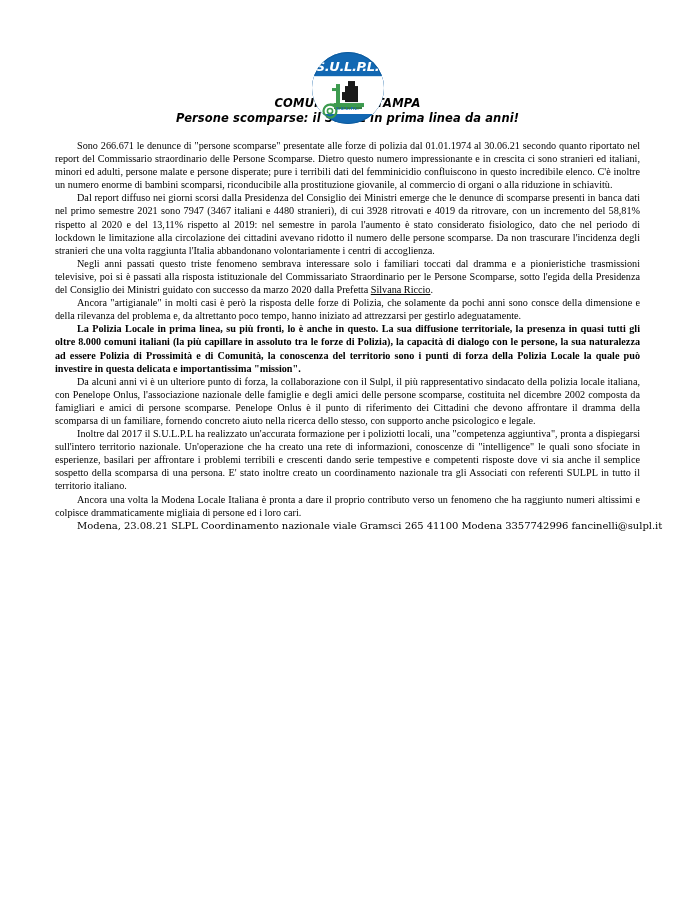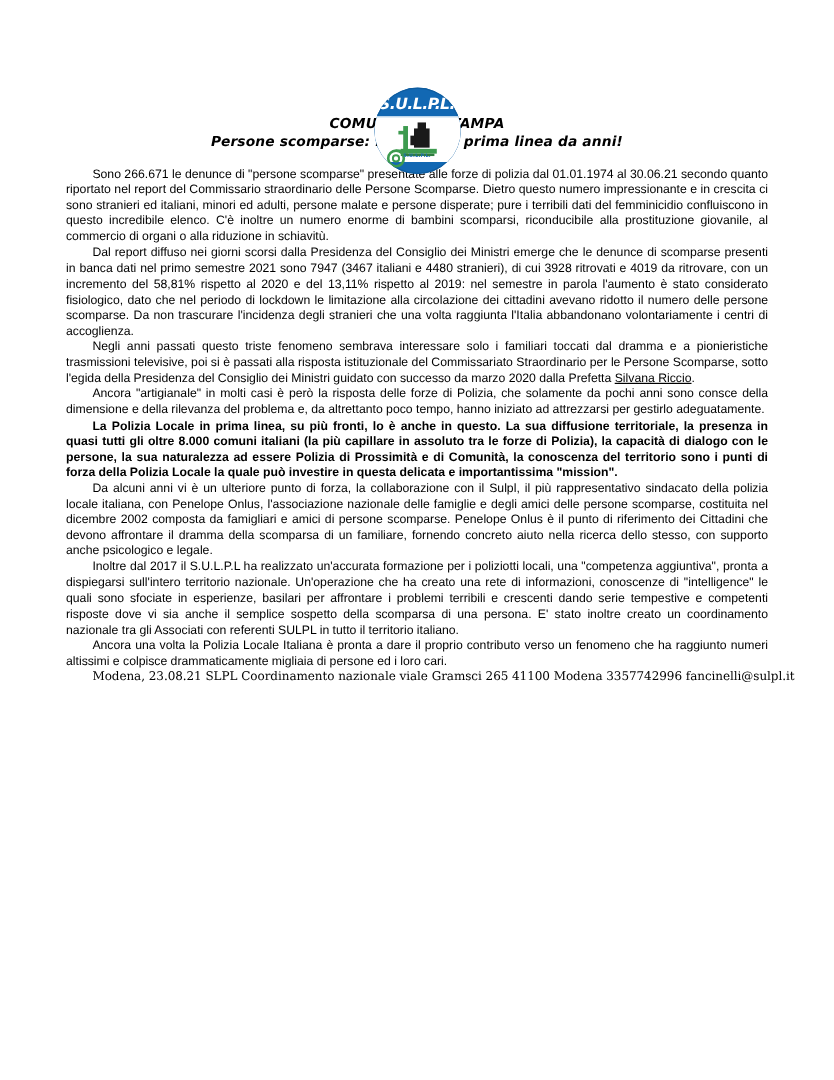--- a/index.html
+++ b/index.html
@@ -34,21 +34,20 @@
     box-sizing: border-box;
   }
   .logo {
     position: relative;
     width: 72px;
     height: 72px;
     border-radius: 50%;
     background: #1268b3;
     overflow: hidden;
     box-shadow: 0 0 0 1px #0f5c9e inset;
-    margin-top: 21px;
   }
   .logo-band {
     position: absolute;
     left: 0;
     top: 34%;
     width: 100%;
     height: 52%;
     background: #ffffff;
   }
   .logo-band-line-top {
@@ -117,21 +116,21 @@
   }
 
   
   .body-block {
     margin-top: 13px;
   }
   p.para {
     margin: 0;
     text-align: justify;
     text-justify: inter-word;
-    font-family: Liberation Sans, sans-serif;
+    font-family: Liberation Serif, serif;
     font-size: 10.2px;
     line-height: 13.1px;
     text-indent: 22px;
     hyphens: none;
   }
   p.para.bold {
     font-weight: bold;
   }
   p.para.left {
     text-align: left;
@@ -195,20 +194,20 @@
     <p class="para"><span>Negli anni passati questo triste fenomeno sembrava interessare solo i familiari toccati dal dramma e a pionieristiche trasmissioni televisive, poi si è passati alla risposta istituzionale del Commissariato Straordinario per le Persone Scomparse, sotto l'egida della Presidenza del Consiglio dei Ministri guidato con successo da marzo 2020 dalla Prefetta </span><u class="plain">Silvana Riccio</u><span>.</span></p>
 
     <p class="para">Ancora "artigianale" in molti casi è però la risposta delle forze di Polizia, che solamente da pochi anni sono consce della dimensione e della rilevanza del problema e, da altrettanto poco tempo, hanno iniziato ad attrezzarsi per gestirlo adeguatamente.</p>
 
     <p class="para bold">La Polizia Locale in prima linea, su più fronti, lo è anche in questo. La sua diffusione territoriale, la presenza in quasi tutti gli oltre 8.000 comuni italiani (la più capillare in assoluto tra le forze di Polizia), la capacità di dialogo con le persone, la sua naturalezza ad essere Polizia di Prossimità e di Comunità, la conoscenza del territorio sono i punti di forza della Polizia Locale la quale può investire in questa delicata e importantissima "mission".</p>
 
     <p class="para">Da alcuni anni vi è un ulteriore punto di forza, la collaborazione con il Sulpl, il più rappresentativo sindacato della polizia locale italiana, con Penelope Onlus, l'associazione nazionale delle famiglie e degli amici delle persone scomparse, costituita nel dicembre 2002 composta da famigliari e amici di persone scomparse. Penelope Onlus è il punto di riferimento dei Cittadini che devono affrontare il dramma della scomparsa di un familiare, fornendo concreto aiuto nella ricerca dello stesso, con supporto anche psicologico e legale.</p>
 
     <p class="para">Inoltre dal 2017 il S.U.L.P.L ha realizzato un'accurata formazione per i poliziotti locali, una "competenza aggiuntiva", pronta a dispiegarsi sull'intero territorio nazionale. Un'operazione che ha creato una rete di informazioni, conoscenze di "intelligence" le quali sono sfociate in esperienze, basilari per affrontare i problemi terribili e crescenti dando serie tempestive e competenti risposte dove vi sia anche il semplice sospetto della scomparsa di una persona. E' stato inoltre creato un coordinamento nazionale tra gli Associati con referenti SULPL in tutto il territorio italiano.</p>
 
-    <p class="para">Ancora una volta la Polizia Locale Italiana è pronta a dare il proprio contributo verso un fenomeno che ha raggiunto numeri altissimi e colpisce drammaticamente migliaia di persone ed i loro cari.</p>
+    <p class="para">Ancora una volta la Modena Locale Italiana è pronta a dare il proprio contributo verso un fenomeno che ha raggiunto numeri altissimi e colpisce drammaticamente migliaia di persone ed i loro cari.</p>
 
 
 
     <div class="footer-line">Modena, 23.08.21 SLPL Coordinamento nazionale viale Gramsci 265 41100 Modena 3357742996 fancinelli@sulpl.it</div>
   </div>
 
 </div>
 
 </body></html>

